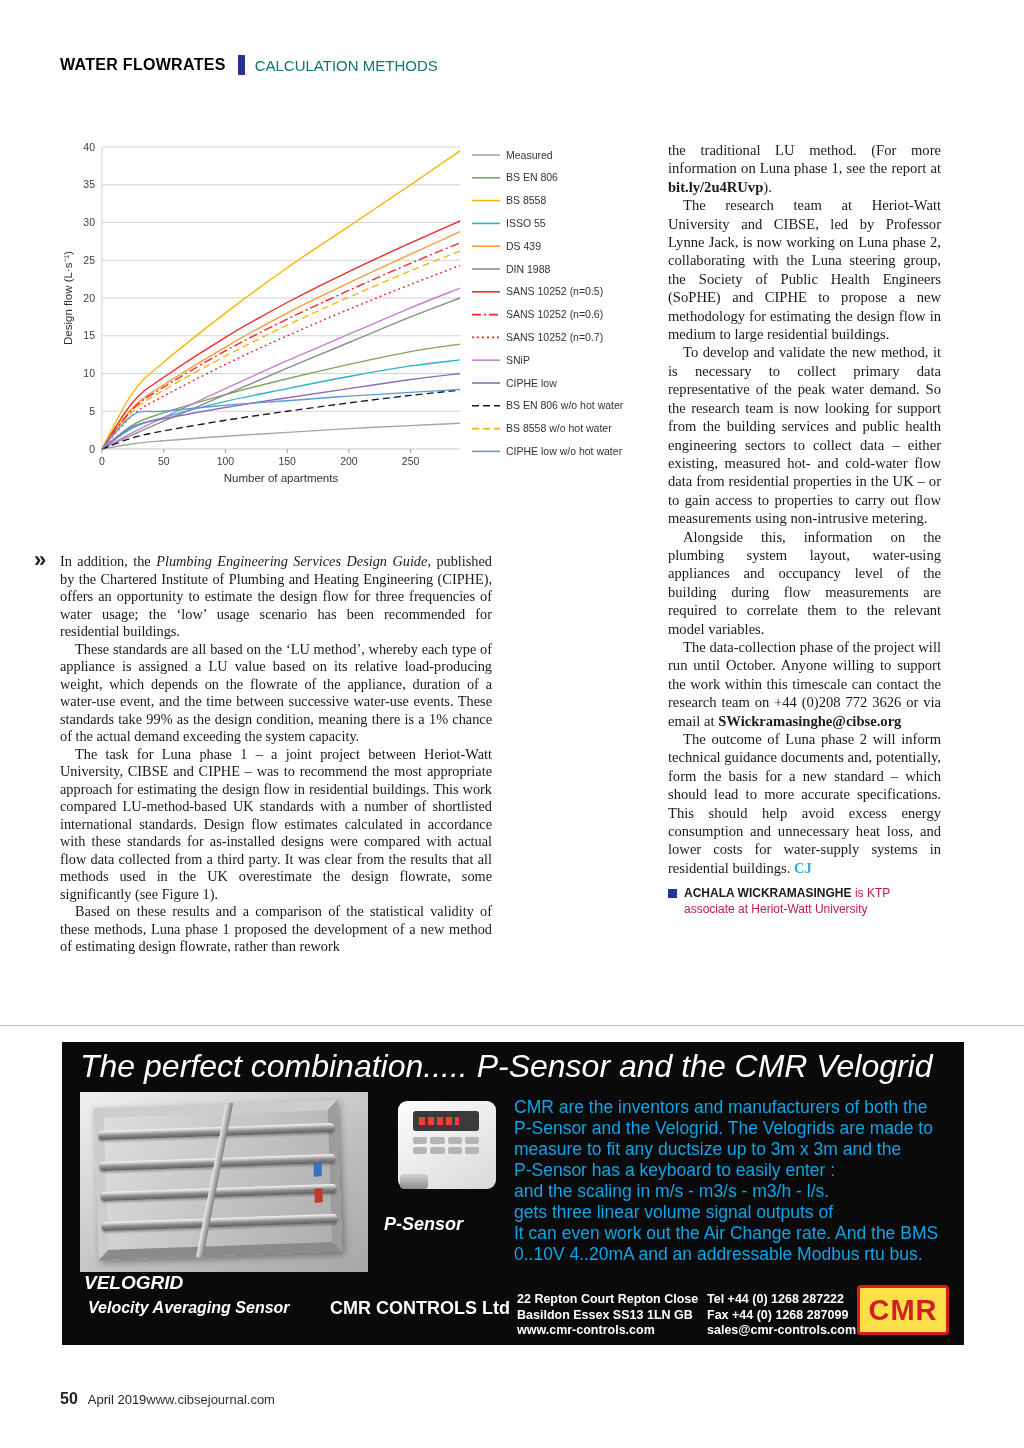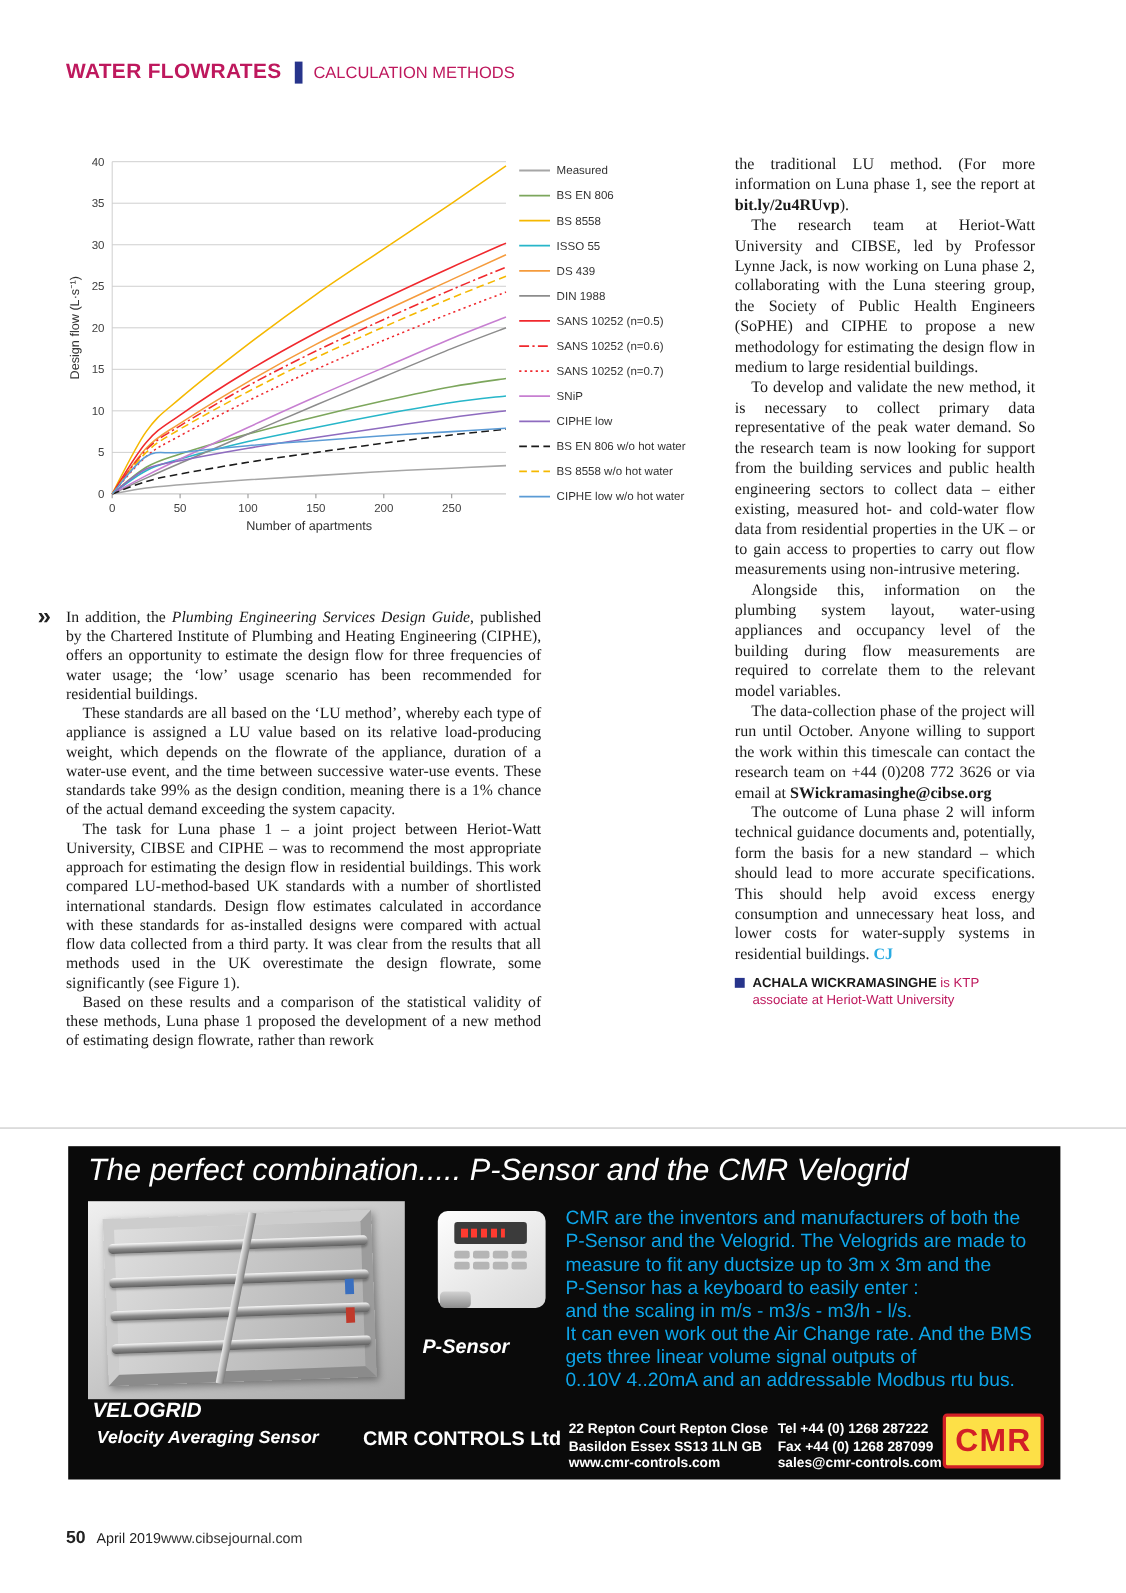--- a/index.html
+++ b/index.html
@@ -5,23 +5,23 @@
   * { margin:0; padding:0; box-sizing:border-box; }
   html,body { background:#ffffff; }
   body {
     width:1024px; height:1448px; position:relative;
     font-family:"Liberation Serif", serif; color:#1a1a1a;
     overflow:hidden;
   }
   
   .topbar { position:absolute; left:60px; top:55px; display:flex; align-items:center;
             font-family:"Liberation Sans", sans-serif; }
-  .topbar .section { font-weight:bold; font-size:19px; letter-spacing:.3px; color:#be185d; }
+  .topbar .section { font-weight:bold; font-size:16px; letter-spacing:.3px; color:#000000; }
   .topbar .bar { width:7px; height:20px; background:var(--accent,#27348b); margin:0 10px 0 12px; }
-  .topbar .subsection { font-size:15px; color:#be185d;text-align:right; }
+  .topbar .subsection { font-size:15px; color:#0f766e;text-align:right; }
 
   
   .chart-block { position:absolute; left:60px; top:135px; width:575px; }
   .chart-title { text-align:center; font-family:"Liberation Sans", sans-serif;
                  font-weight:bold; font-size:13.5px; color:#111; margin-bottom:4px; }
   .caption { font-family:"Liberation Sans", sans-serif; font-weight:bold;
              font-size:10.3px; color:#111; margin-top:8px; white-space:nowrap; }
 
   
   .lead-mark { position:absolute; left:34px; top:547px; font-family:"Liberation Sans", sans-serif;
@@ -37,21 +37,21 @@
   .byline-square { position:absolute; left:0; top:3px; width:9px; height:9px;
                    background:var(--accent,#27348b); }
   .byline-name { font-weight:bold; color:#1a1a1a; }
   .byline-role { color:#be185d; }
 
   .rule { position:absolute; left:0; top:1025px; width:1024px; height:1px; background:#c3c3c3; }
 
   
   .ad { position:absolute; left:62px; top:1042px; width:902px; height:303px;
         background:var(--ad-bg,#0a0a0a); color:#fff; font-family:"Liberation Sans", sans-serif; }
-  .ad-title { position:absolute; left:18px; top:6px; font-size:28px; font-style:italic; color:#fff; }
+  .ad-title { position:absolute; left:18px; top:6px; font-size:32px; font-style:italic; color:#fff; }
   .ad-body { position:absolute; left:452px; top:55px; width:442px;
              font-size:17.5px; line-height:21px; color:#0ea5e9; }
   .ps-label { position:absolute; left:322px; top:172px; font-size:18px;
               font-weight:bold; font-style:italic; }
   .vg-name { position:absolute; left:22px; top:230px; font-size:19px; font-weight:bold; font-style:italic; }
   .vg-sub  { position:absolute; left:26px; top:257px; font-size:16px; font-weight:bold; font-style:italic; }
   .ad-company { position:absolute; left:268px; top:256px; font-size:18px; font-weight:bold; }
   .ad-address { position:absolute; left:455px; top:250px; font-size:12.5px; font-weight:bold; line-height:15.5px; }
   .ad-contact { position:absolute; left:645px; top:250px; font-size:12.5px; font-weight:bold; line-height:15.5px; }
   .cmr-logo { position:absolute; left:795px; top:243px; width:92px; height:50px;
@@ -246,22 +246,22 @@
       </div>
     </div>
     <div class="ps-label">P-Sensor</div>
 
     <div class="ad-body">
         <div>CMR are the inventors and manufacturers of both the</div>
         <div>P-Sensor and the Velogrid.  The Velogrids are made to</div>
         <div>measure to fit any ductsize up to 3m x 3m and the</div>
         <div>P-Sensor has a keyboard to easily enter :</div>
         <div>and the scaling in m/s - m3/s - m3/h - l/s.</div>
+        <div>gets three linear volume signal outputs  of</div>
         <div>It can even work out the  Air Change rate.  And the BMS</div>
-        <div>gets three linear volume signal outputs  of</div>
         <div>0..10V  4..20mA and an addressable Modbus rtu bus.</div>
         <div>&nbsp;</div>
       </div>
 
     <div class="vg-name">VELOGRID</div>
     <div class="vg-sub">Velocity Averaging Sensor</div>
     <div class="ad-company">CMR CONTROLS Ltd</div>
     <div class="ad-address">
         <div>22 Repton Court  Repton Close</div>
         <div>Basildon Essex  SS13 1LN   GB</div>

